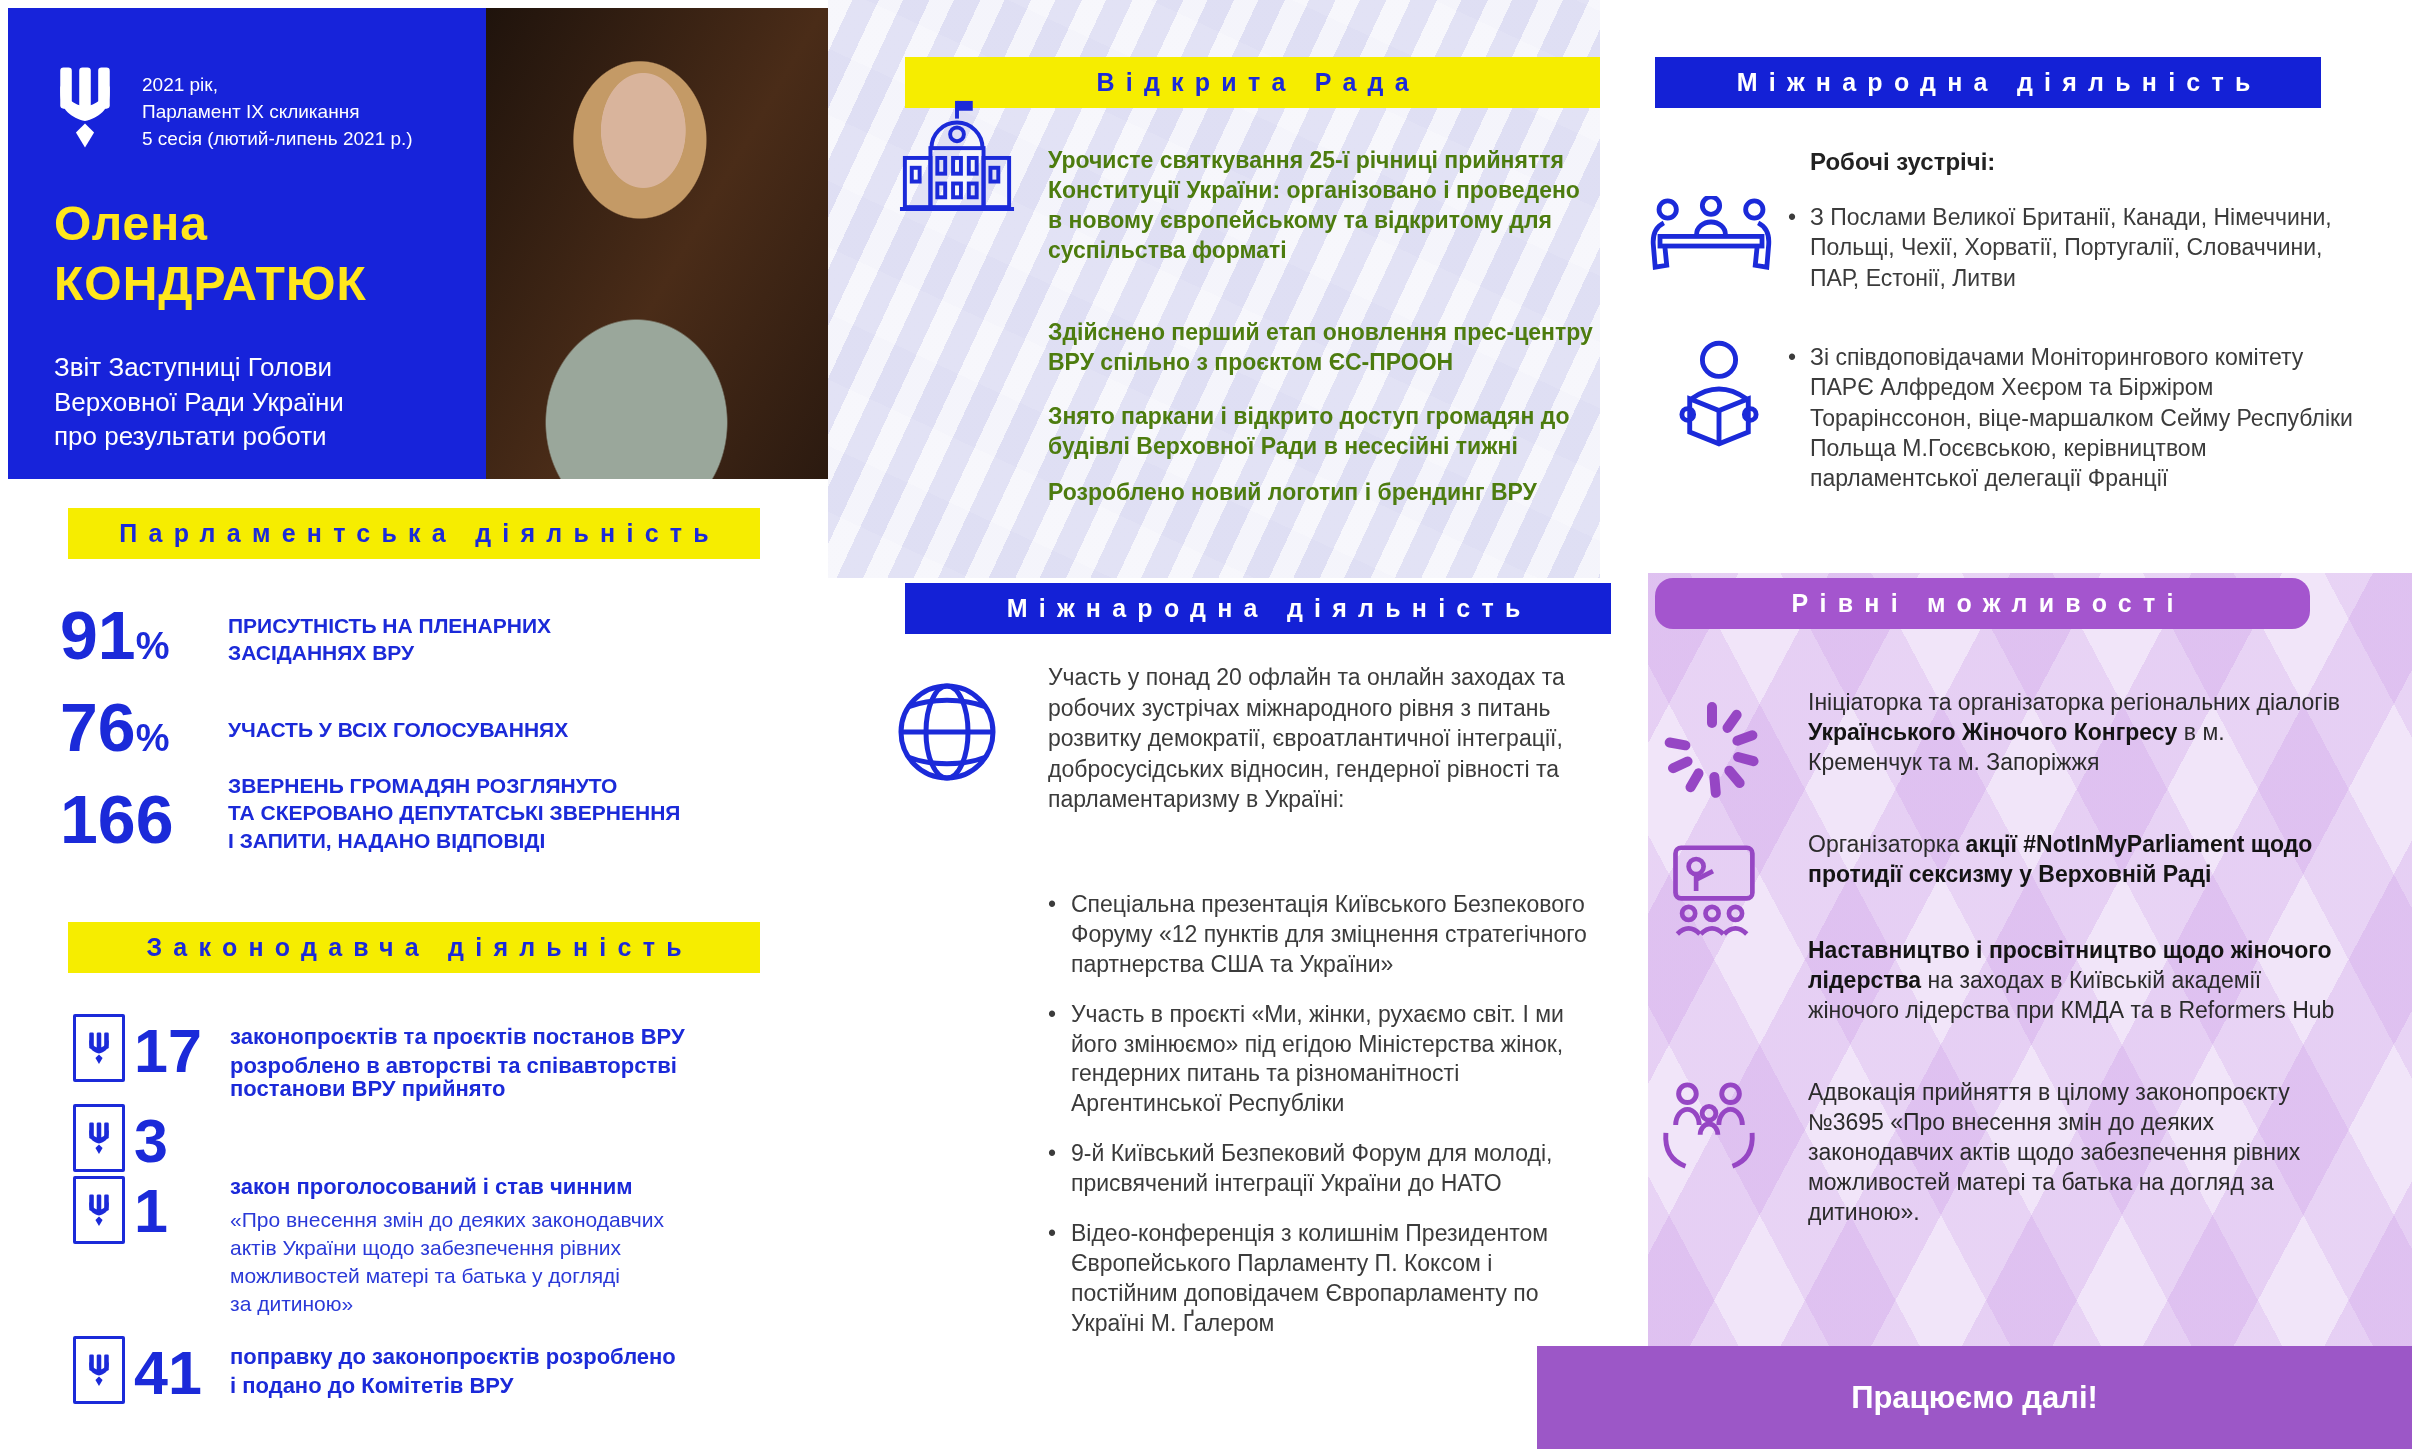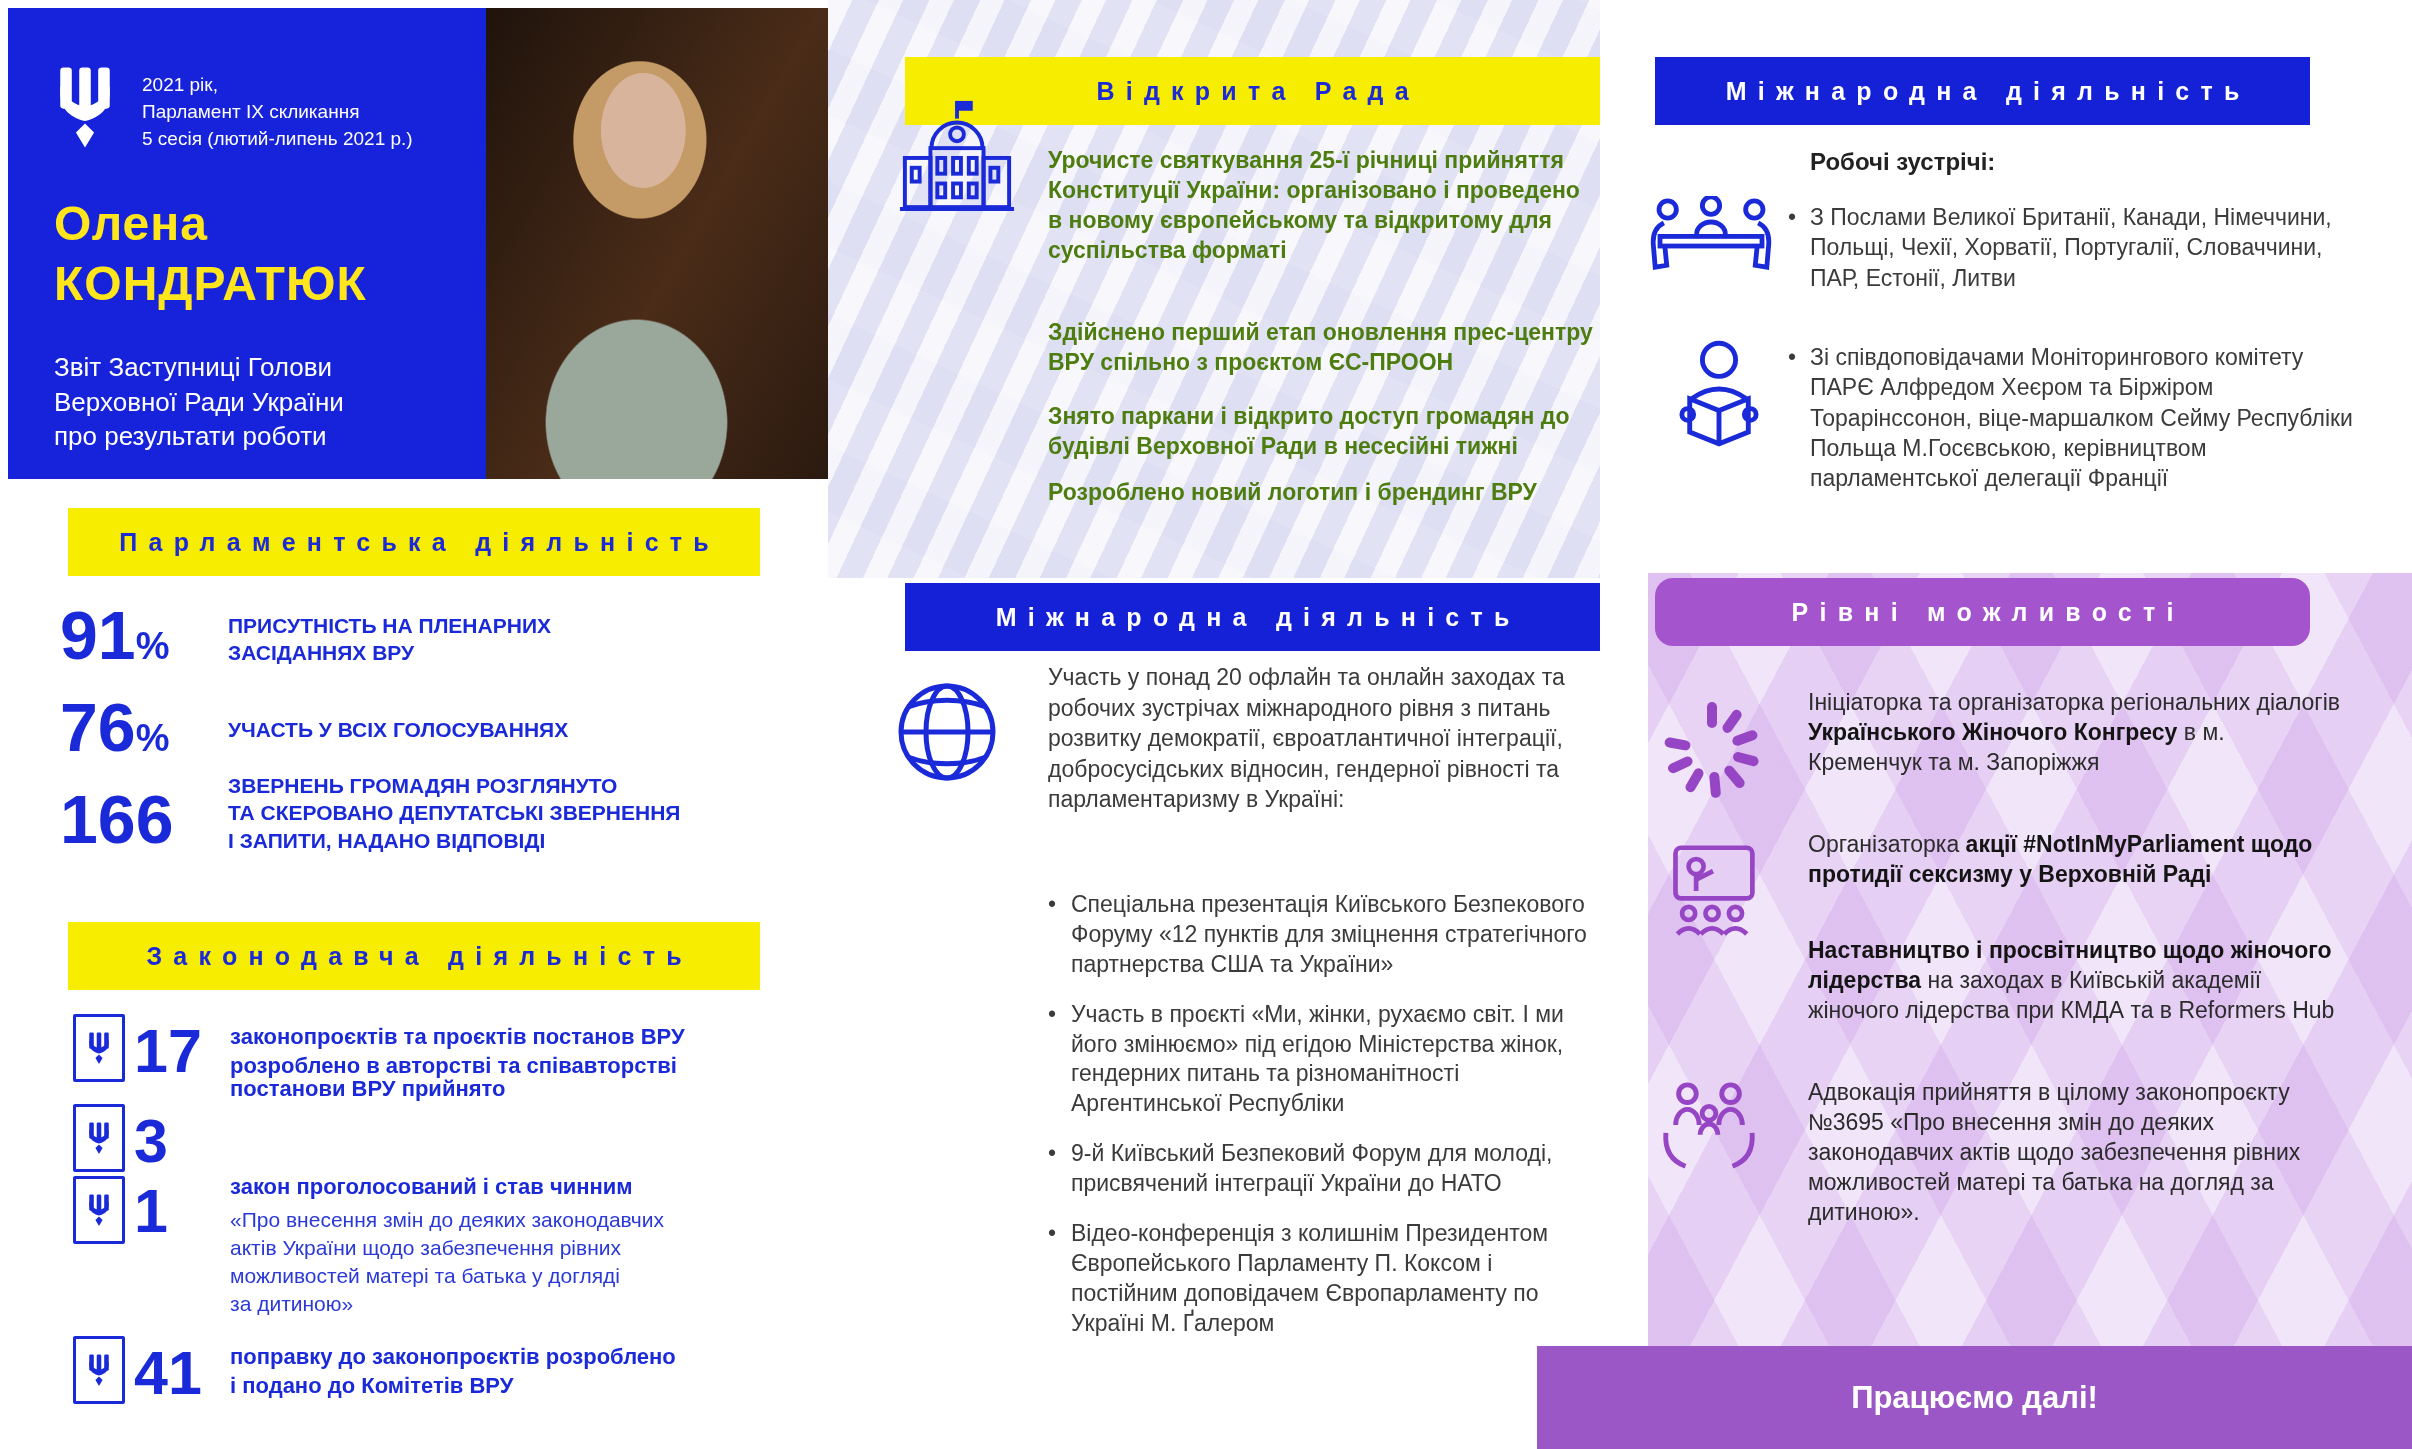--- a/index.html
+++ b/index.html
@@ -12,24 +12,24 @@
   .name1{position:absolute;left:46px;top:188px;font-size:48px;font-weight:800;color:#ffe61c;letter-spacing:1px;}
   .name2{position:absolute;left:46px;top:248px;font-size:48px;font-weight:800;color:#ffe61c;letter-spacing:1px;}
   .hero-sub{position:absolute;left:46px;top:342px;font-size:26px;line-height:1.33;color:#fff;}
   .photo{position:absolute;left:486px;top:8px;width:342px;height:471px;
      background:
        radial-gradient(70px 95px at 46% 26%,#d9b49c 0 60%,rgba(0,0,0,0) 61%),
        radial-gradient(110px 130px at 45% 28%,#c49a66 0 60%,rgba(0,0,0,0) 61%),
        radial-gradient(150px 170px at 44% 88%,#9aa79b 0 60%,rgba(0,0,0,0) 61%),
        linear-gradient(120deg,#1f130c 0%,#4a2c18 55%,#2b1a10 100%);}
   
-  .sec-head{position:absolute;height:68px;display:flex;align-items:center;justify-content:center;
+  .sec-head{position:absolute;height:51px;display:flex;align-items:center;justify-content:center;
             font-weight:700;font-size:25px;letter-spacing:0.45em;text-indent:0.45em;white-space:nowrap;}
   .sec-head.yellow{background:#f6ed00;color:#1b2ad9;}
-  .sec-head.blue{background:#1421d6;color:#ffffff;}
+  .sec-head.blue{background:#1421d6;color:#ffffff;padding-left:11px;}
   .sec-head.purple{background:#a455ce;color:#ffffff;}
   #head-parl{left:68px;top:508px;width:692px;}
   #head-legis{left:68px;top:922px;width:692px;}
   #head-open{left:905px;top:57px;width:695px;}
   #head-intl-c{left:905px;top:583px;width:695px;}
   #head-intl-r{left:1655px;top:57px;width:655px;}
   #head-equal{left:1655px;top:578px;width:655px;border-radius:18px;}
   
   .stat-num{position:absolute;color:#1b2ad9;font-weight:800;white-space:nowrap;}
   .stat-num .n{font-size:68px;}

